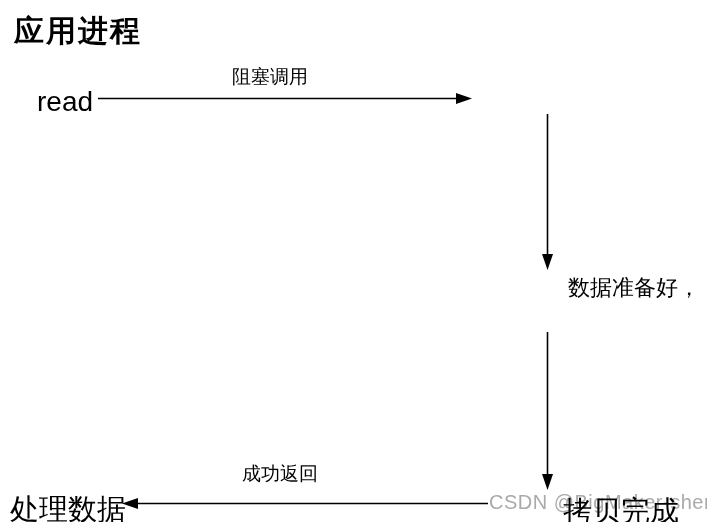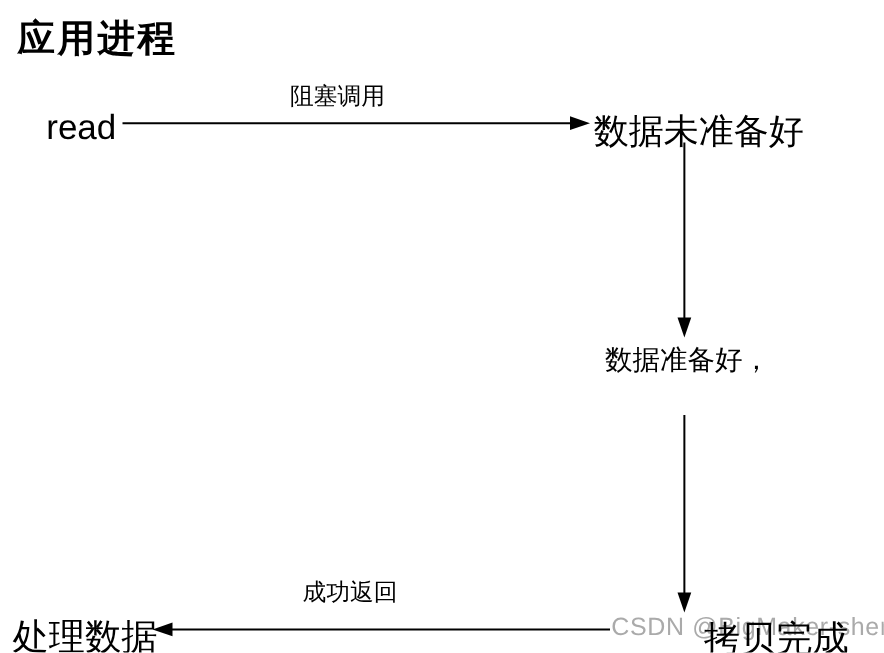--- a/index.html
+++ b/index.html
@@ -12,21 +12,21 @@
     overflow: hidden;
   }
   .stage { position: absolute; inset: 0; width: 707px; height: 522px; }
   .txt { position: absolute; white-space: nowrap; color: #000; }
   .hdr {
     font-size: 30px; font-weight: bold; letter-spacing: 2px;
   }
   .lbl { font-size: 19px; text-align: center; }
   .node { font-size: 28px; }
   .node-lg { font-size: 29px; }
-  .centerblock { text-align: center; line-height: 27px; font-size: 22px; white-space: nowrap; }
+  .centerblock { text-align: right; line-height: 27px; font-size: 22px; white-space: nowrap; }
   #watermark {
     position: absolute; left: 489px; top: 491px;
     font-size: 20px; color: #aaaaaa; letter-spacing: 0.5px;
     white-space: nowrap; z-index: 1;
   }
   .over { z-index: 2; }
   svg.arrows { position: absolute; left: 0; top: 0; z-index: 0; }
 </style>
 </head>
 <body>
@@ -58,21 +58,20 @@
 
   <div id="watermark">CSDN @BigMaker-shen</div>
 
   <div class="txt hdr over" style="left:14px; top:11px;">应用进程</div>
 
   <div class="txt lbl over" style="left:160px; top:64px; width:220px;">阻塞调用</div>
   <div class="txt lbl over" style="left:170px; top:461px; width:220px;">成功返回</div>
 
   <div class="txt node over" style="left:37px; top:86px;">read</div>
 
-  <div class="txt node over" style="left:475px; top:86px;">数据未准备好</div>
 
   <div class="txt centerblock over" style="left:400px; top:274px; width:300px;">
     <div>数据准备好，</div>
   </div>
 
   <div class="txt node-lg over" style="left:523px; top:492px;margin-left:40px;">拷贝完成</div>
 
   <div class="txt node-lg over" style="left:10px; top:490px;">处理数据</div>
 
 </div>

